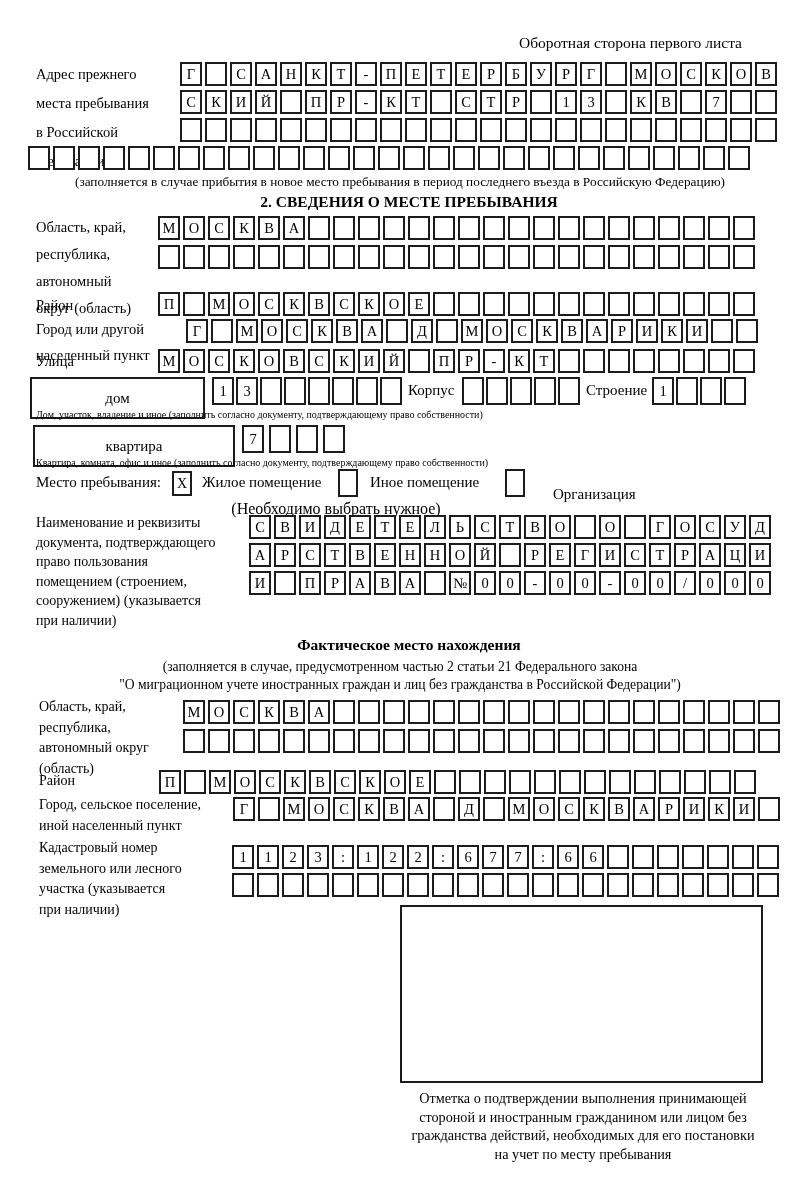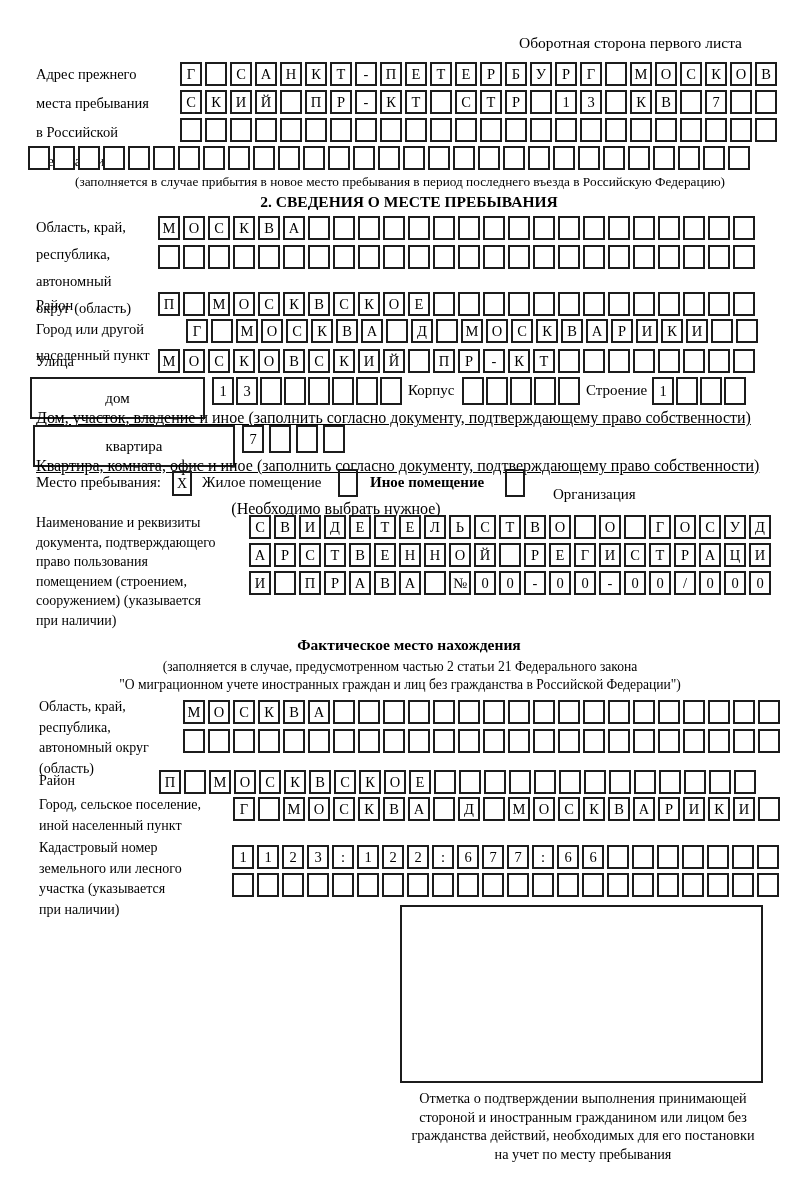--- a/index.html
+++ b/index.html
@@ -11,21 +11,21 @@
           justify-content:center; font-size:14.5px; flex:none; background:#fff; }
   .h28 .cell { height:28px; }
   .g2 { gap:2px; }
   .g5 { gap:5px; }
   .label { font-size:14.5px; line-height:27px; white-space:pre-line; }
   .lh28 { line-height:29px; }
   .lh26 { line-height:26px; }
   .lh20 { line-height:20.5px; font-size:14px; }
   .lh19 { line-height:19.5px; font-size:14px; }
   .note { font-size:13.3px; text-align:center; width:800px; left:0; }
-  .note-left { font-size:16px;text-decoration:underline; }
+  .note-left { font-size:10px; }
   .title { font-weight:bold; font-size:15.5px; text-align:center; width:800px; left:9px; }
   .widebox { border:2px solid #1c1c1c; height:42px; display:flex; align-items:center; justify-content:center; font-size:15px; }
   .chk { width:20px; height:25px; border:2px solid #1c1c1c; display:flex; align-items:center; justify-content:center; font-size:14px; }
   .inline-label { font-size:15px; }
   .stamp { border:2px solid #1c1c1c; background:#fff; }
   .caption { font-size:14.2px; line-height:18.5px; text-align:center; white-space:pre-line; }
 </style>
 </head>
 <body>
 
@@ -323,21 +323,21 @@
     <span class="cell"></span>
     <span class="cell"></span>
     <span class="cell"></span>
   </div>
 <div class="abs note-left" style="left:36px; top:457px;">Квартира, комната, офис и иное (заполнить согласно документу, подтверждающему право собственности)</div>
 
 <div class="abs inline-label" style="left:36px; top:474px;">Место пребывания:</div>
 <div class="abs chk" style="left:172px; top:471px;">X</div>
 <div class="abs inline-label" style="left:202px; top:474px;">Жилое помещение</div>
 <div class="abs chk" style="left:338px; top:469px; height:28px;"></div>
-<div class="abs inline-label" style="left:370px; top:474px;font-weight:bold;">Иное помещение</div>
+<div class="abs inline-label" style="left:370px; top:474px;">Иное помещение</div>
 <div class="abs chk" style="left:505px; top:469px; height:28px;"></div>
 <div class="abs inline-label" style="left:553px; top:474px;margin-top:12px;">Организация</div>
 <div class="abs" style="left:36px; top:500px; width:600px; text-align:center; font-size:16px;">(Необходимо выбрать нужное)</div>
 
 <div class="abs label lh19" style="left:36px; top:513px; width:235px;">Наименование и реквизиты
 документа, подтверждающего
 право пользования
 помещением (строением,
 сооружением) (указывается
 при наличии)</div>

